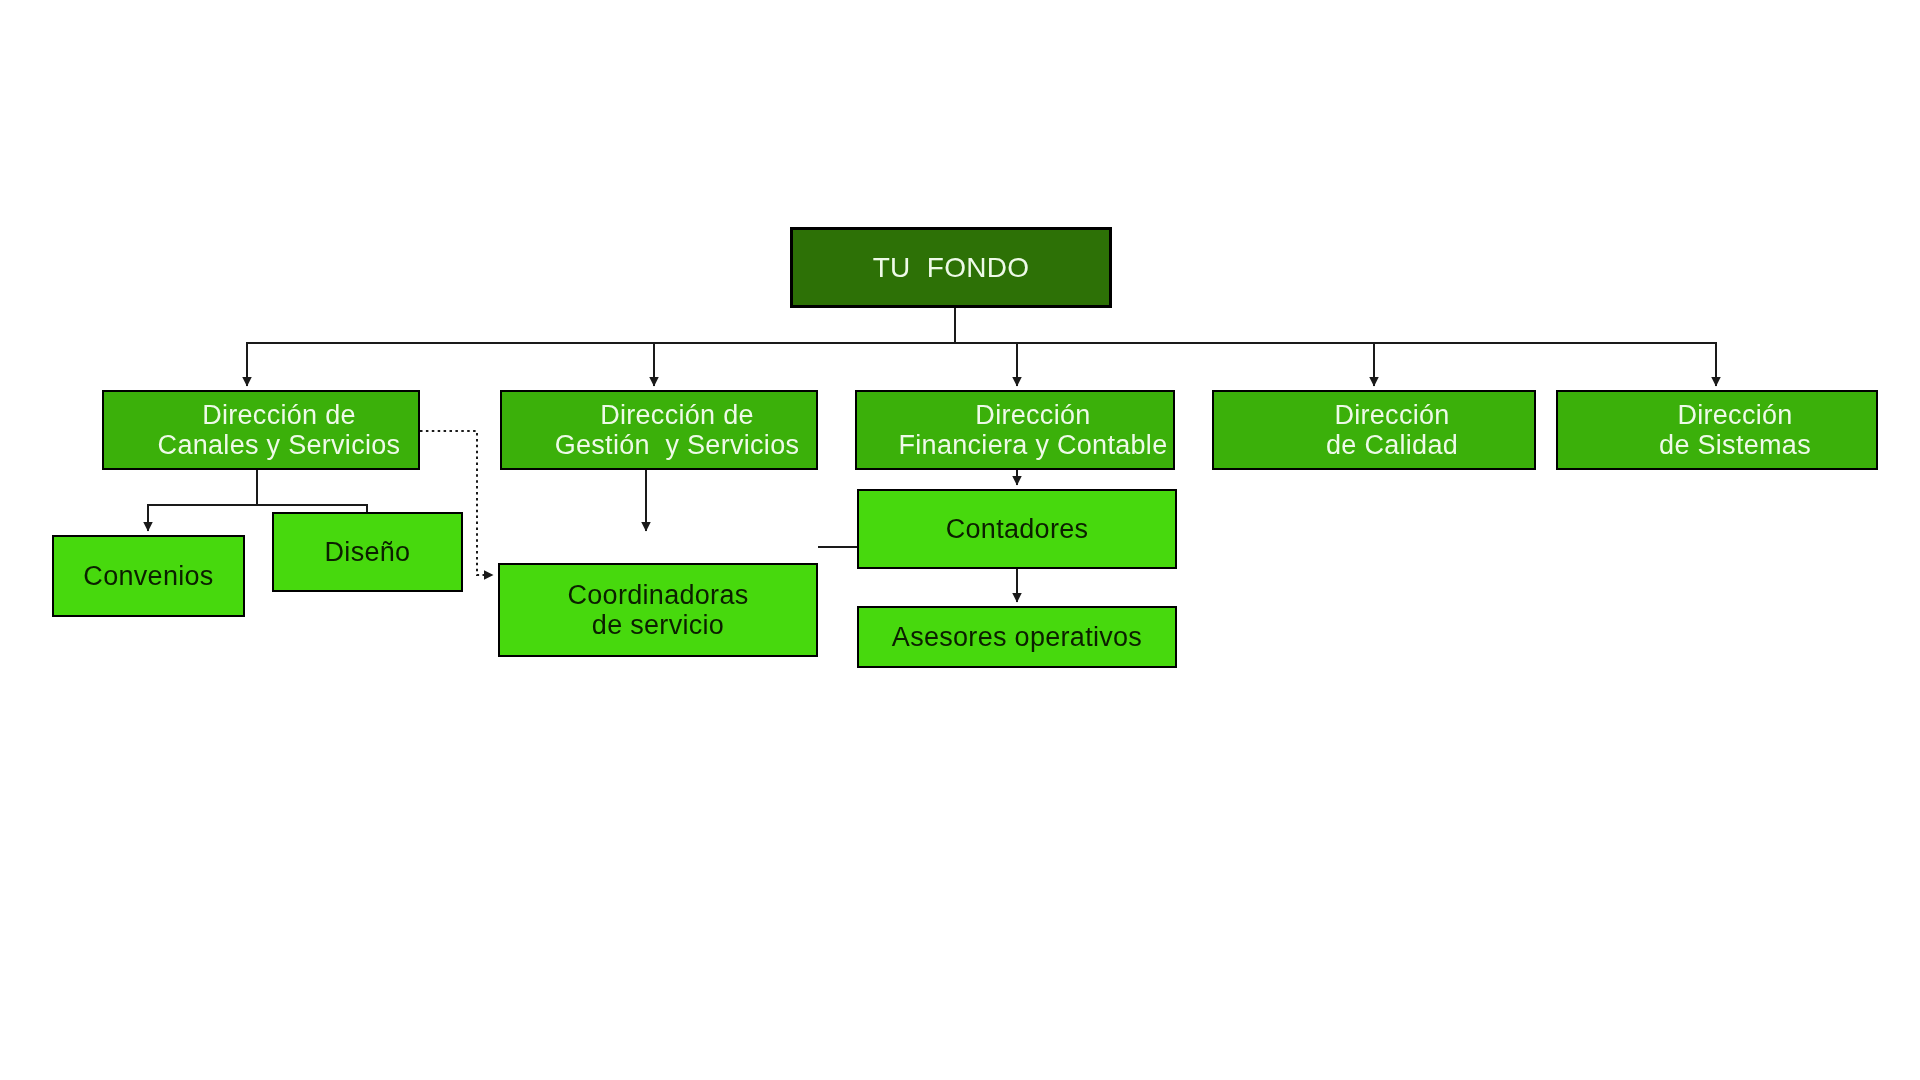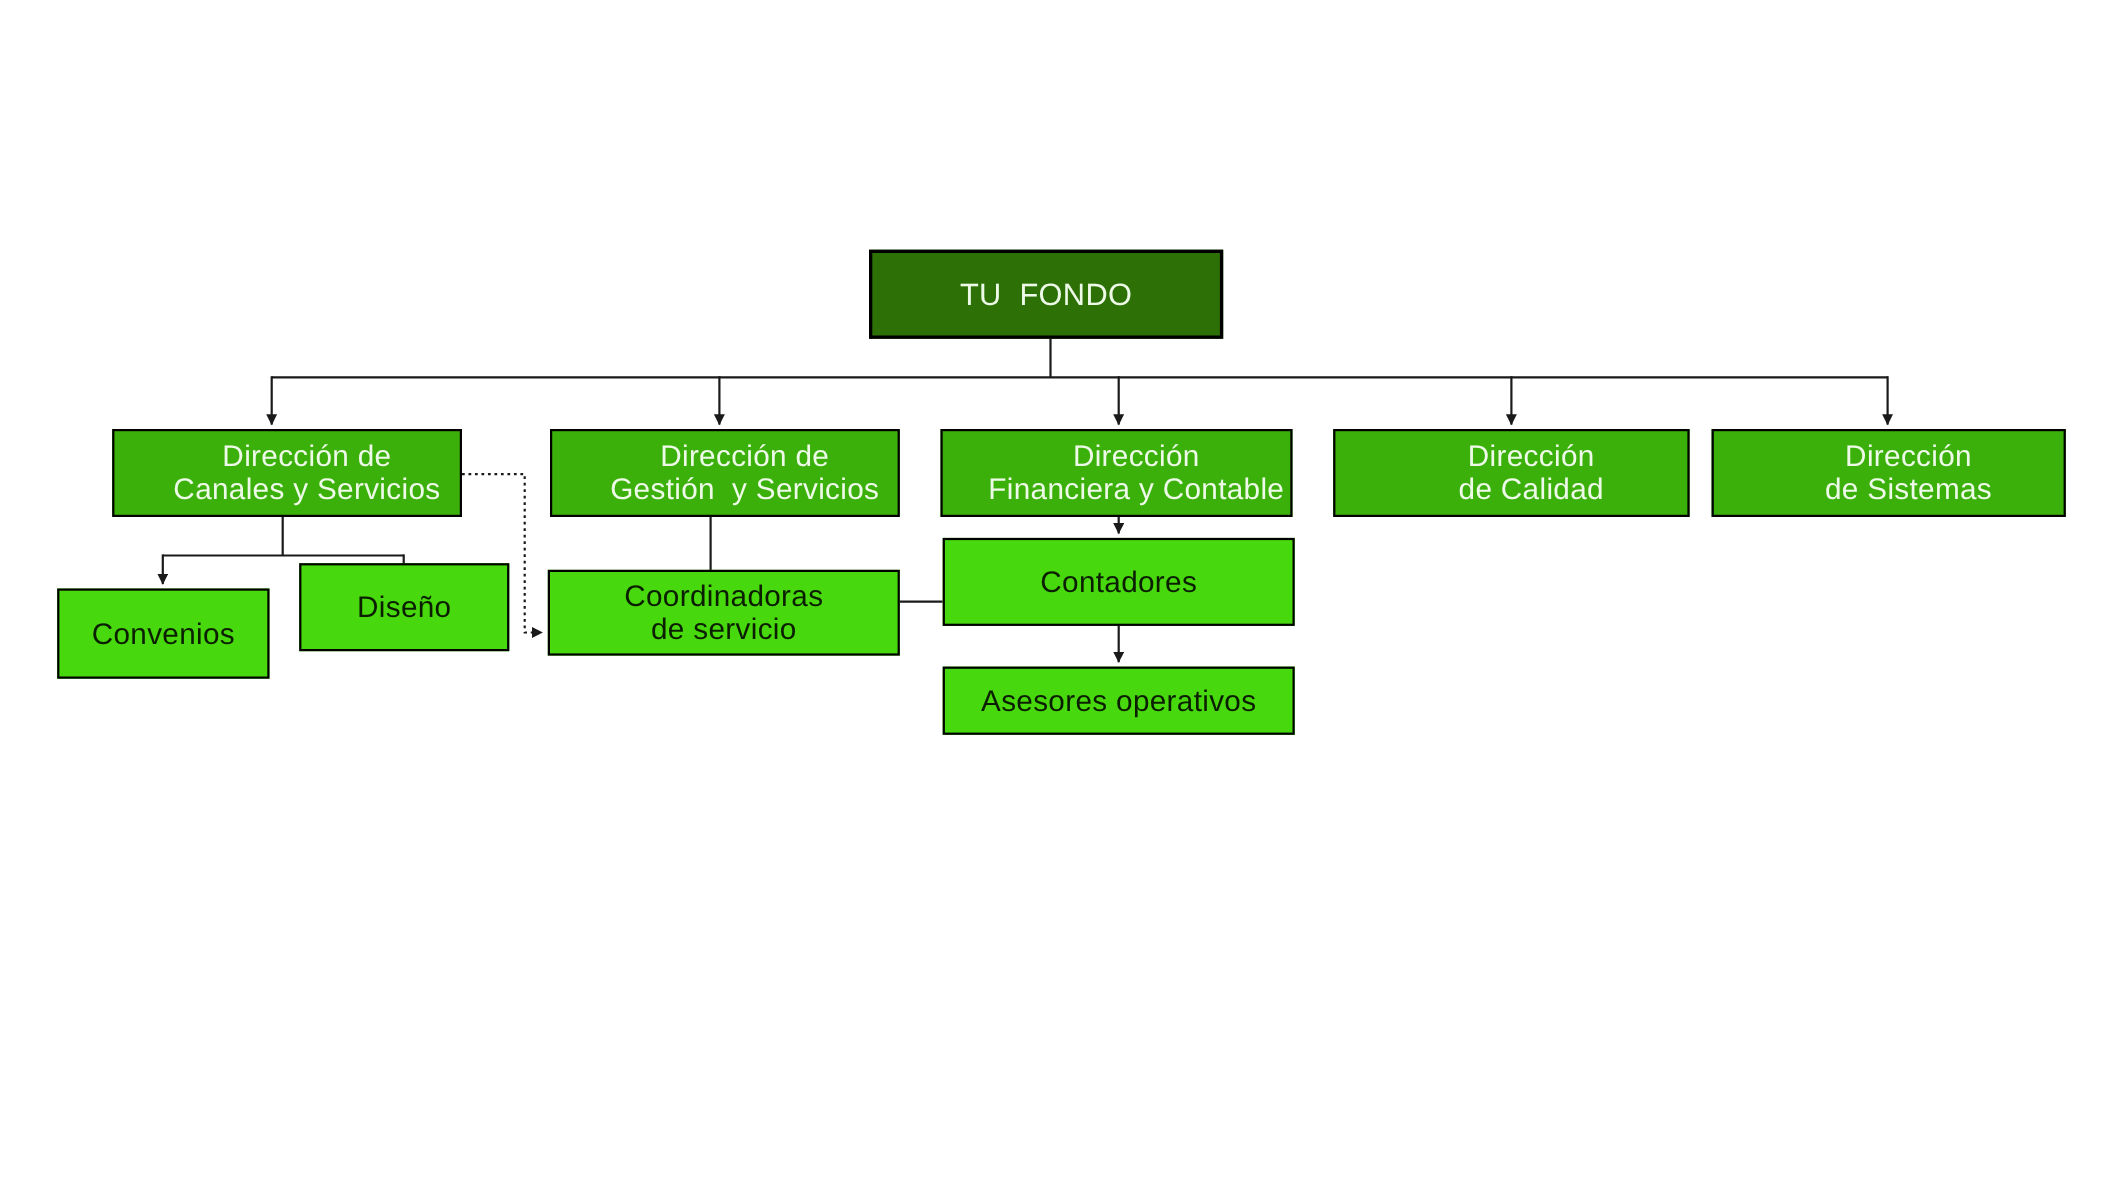--- a/index.html
+++ b/index.html
@@ -112,20 +112,20 @@
   <div class="node lvl1" style="left:1212px; top:380px; width:324px; height:80px;">Dirección
 de Calidad</div>
 
   <div class="node lvl1" style="left:1556px; top:380px; width:322px; height:80px;">Dirección
 de Sistemas</div>
 
   <div class="node lvl2" style="left:52px; top:525px; width:193px; height:82px;">Convenios</div>
 
   <div class="node lvl2" style="left:272px; top:502px; width:191px; height:80px;">Diseño</div>
 
-  <div class="node lvl2" style="left:498px; top:508px; width:320px; height:78px;">Coordinadoras
+  <div class="node lvl2" style="left:498px; top:553px; width:320px; height:94px;">Coordinadoras
 de servicio</div>
 
   <div class="node lvl2" style="left:857px; top:479px; width:320px; height:80px;">Contadores</div>
 
   <div class="node lvl2" style="left:857px; top:596px; width:320px; height:62px;">Asesores operativos</div>
 
 </div>
 
 </body></html>

